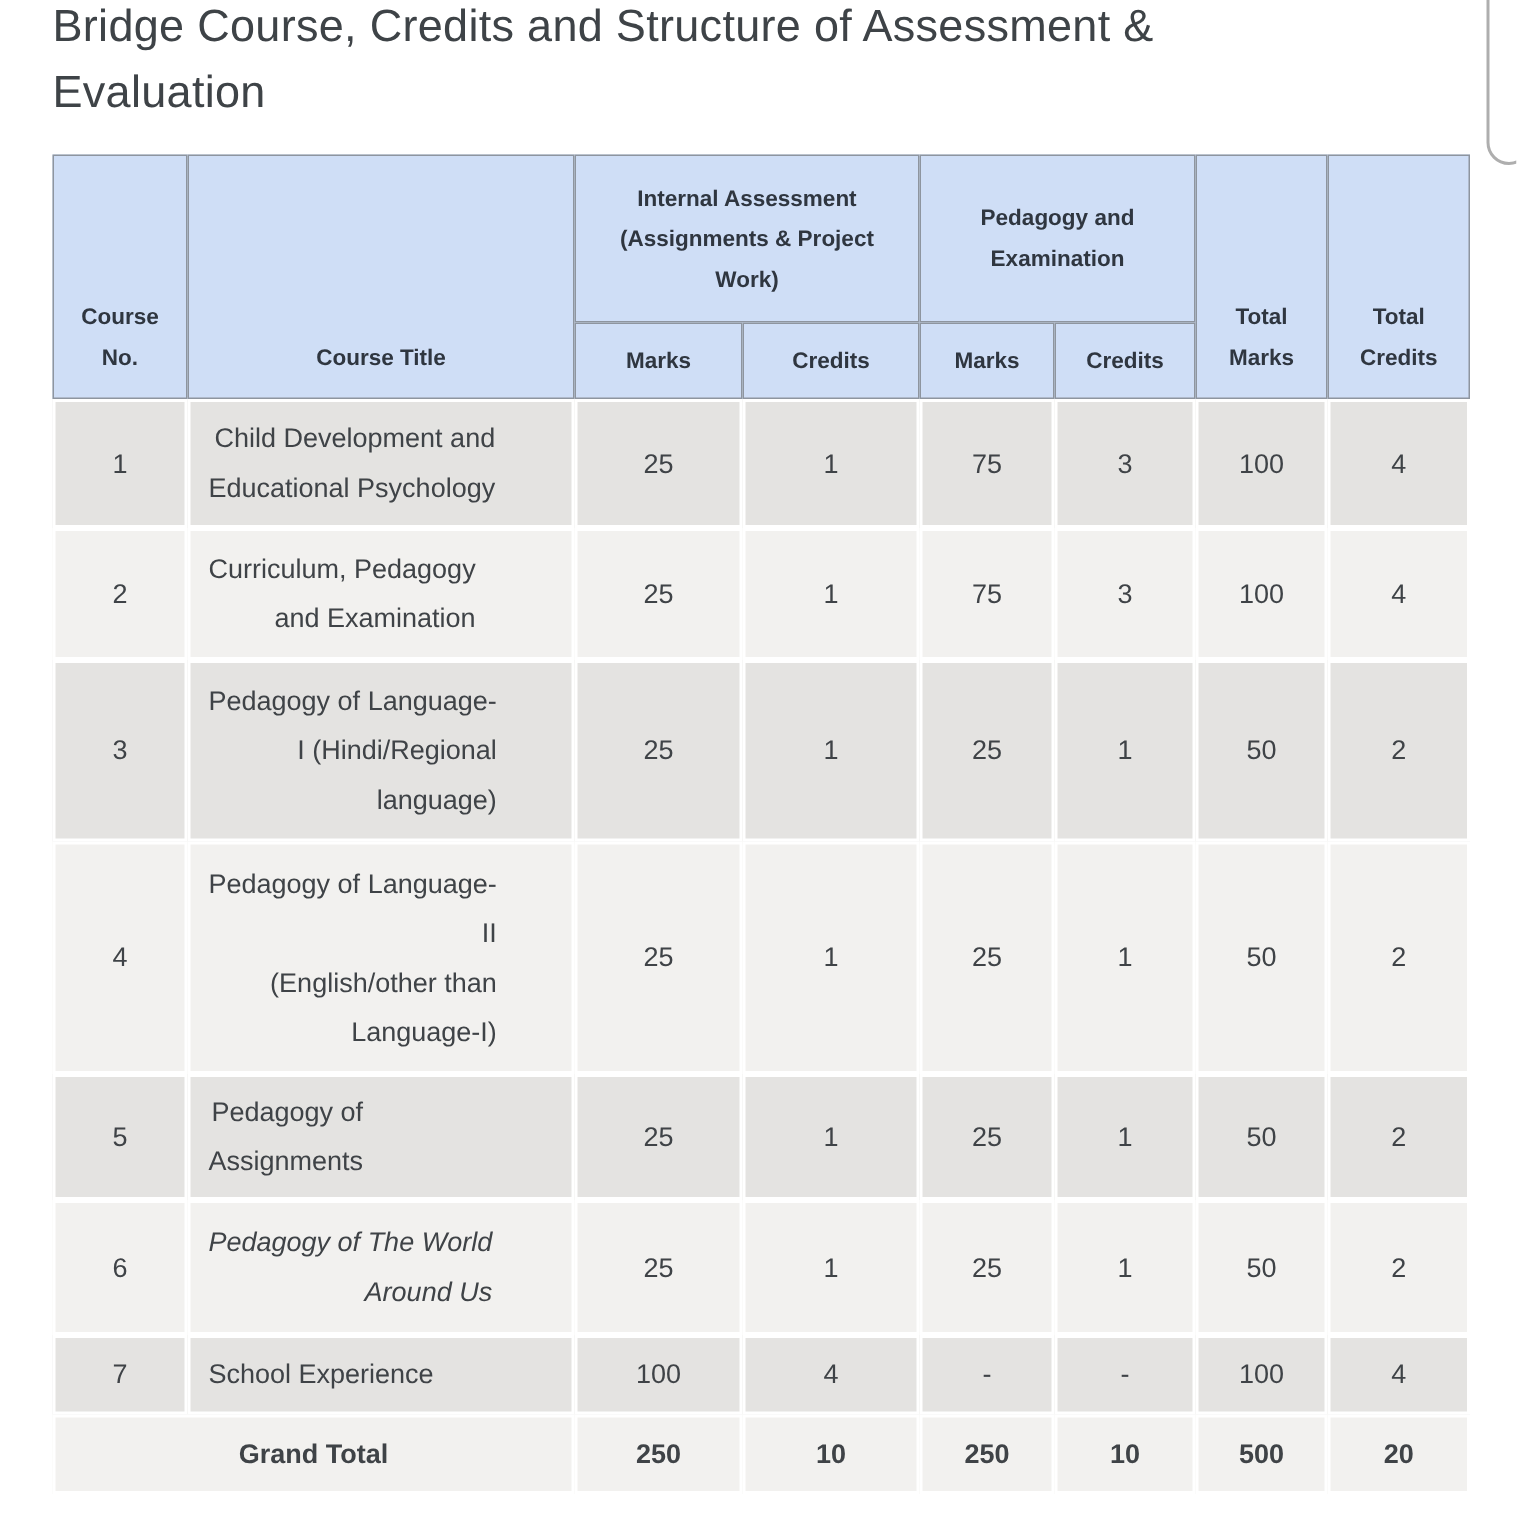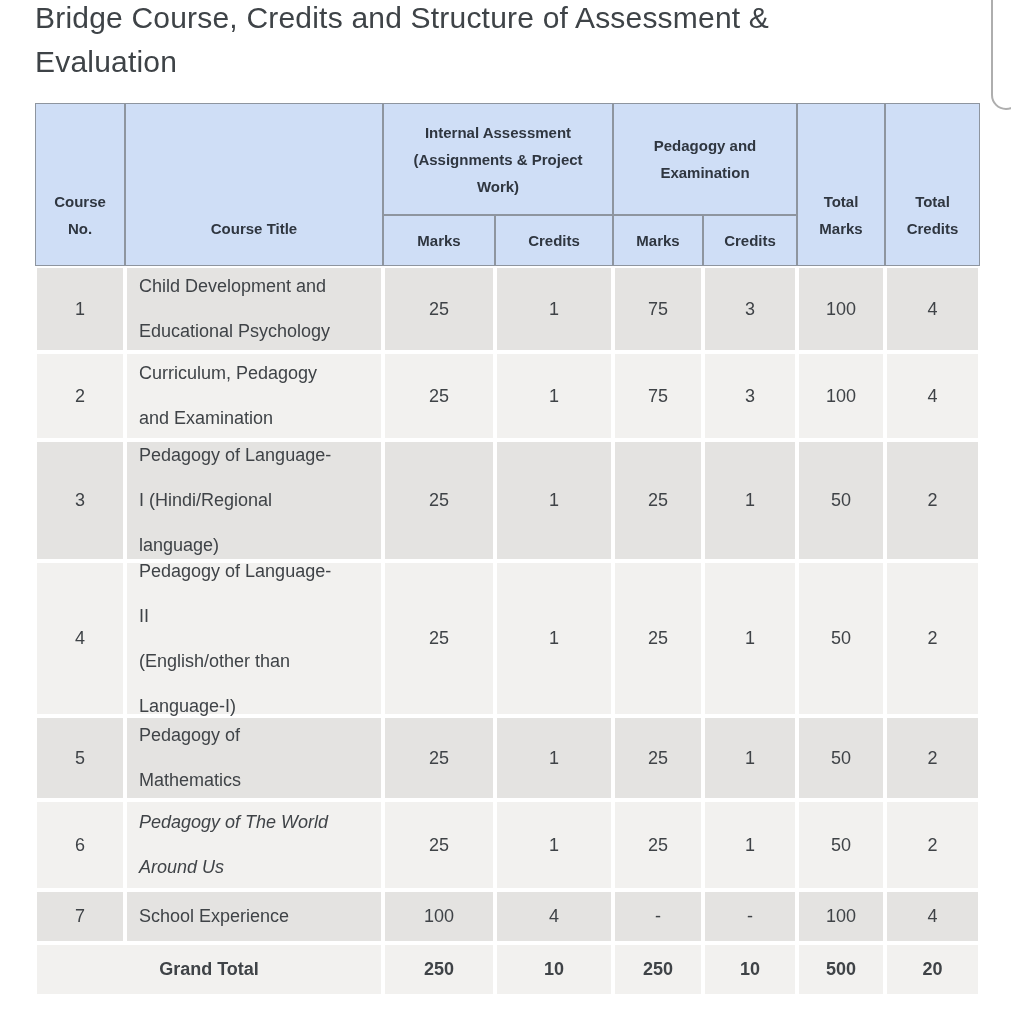--- a/index.html
+++ b/index.html
@@ -51,38 +51,38 @@
     line-height:27px;
     display:flex;
     align-items:center;
     justify-content:center;
     text-align:center;
     white-space:pre-line;
     box-sizing:border-box;
   }
   .hcell.span-rows {
     align-items:flex-end;
-    padding-bottom:23px;
+    padding-bottom:13px;
   }
   .bcell {
     border:2px solid var(--separator,#ffffff);
     color:var(--body-text,#3f4347);
     font-size:18px;
     display:flex;
     align-items:center;
     justify-content:center;
     text-align:center;
     box-sizing:border-box;
   }
   .bcell.title-cell {
     justify-content:flex-start;
-    text-align:left;
+    text-align:right;
     padding-left:12px;
     white-space:pre-line;
-    line-height:45px;
+    line-height:33px;
   }
   .bcell.dark  { background:var(--row-dark,#e4e3e1); }
   .bcell.light { background:var(--row-light,#f2f1ef); }
   .bcell.gt    { font-weight:700; background:var(--row-light,#f2f1ef); }
 </style>
 </head>
 <body>
 
 <div class="page">
   <h1 class="title">Bridge Course, Credits and Structure of Assessment &amp; Evaluation</h1>
@@ -143,21 +143,21 @@
 (English/other than
 Language-I)</div>
       <div class="bcell num light" style="grid-area: 6 / 3;">25</div>
       <div class="bcell num light" style="grid-area: 6 / 4;">1</div>
       <div class="bcell num light" style="grid-area: 6 / 5;">25</div>
       <div class="bcell num light" style="grid-area: 6 / 6;">1</div>
       <div class="bcell num light" style="grid-area: 6 / 7;">50</div>
       <div class="bcell num light" style="grid-area: 6 / 8;">2</div>
       <div class="bcell num dark" style="grid-area: 7 / 1;">5</div>
       <div class="bcell title-cell dark" style="grid-area: 7 / 2;">Pedagogy of
-Mathematics</div>
+Assignments</div>
       <div class="bcell num dark" style="grid-area: 7 / 3;">25</div>
       <div class="bcell num dark" style="grid-area: 7 / 4;">1</div>
       <div class="bcell num dark" style="grid-area: 7 / 5;">25</div>
       <div class="bcell num dark" style="grid-area: 7 / 6;">1</div>
       <div class="bcell num dark" style="grid-area: 7 / 7;">50</div>
       <div class="bcell num dark" style="grid-area: 7 / 8;">2</div>
       <div class="bcell num light" style="grid-area: 8 / 1;">6</div>
       <div class="bcell title-cell light" style="grid-area: 8 / 2; font-style: italic;">Pedagogy of The World
 Around Us</div>
       <div class="bcell num light" style="grid-area: 8 / 3;">25</div>

